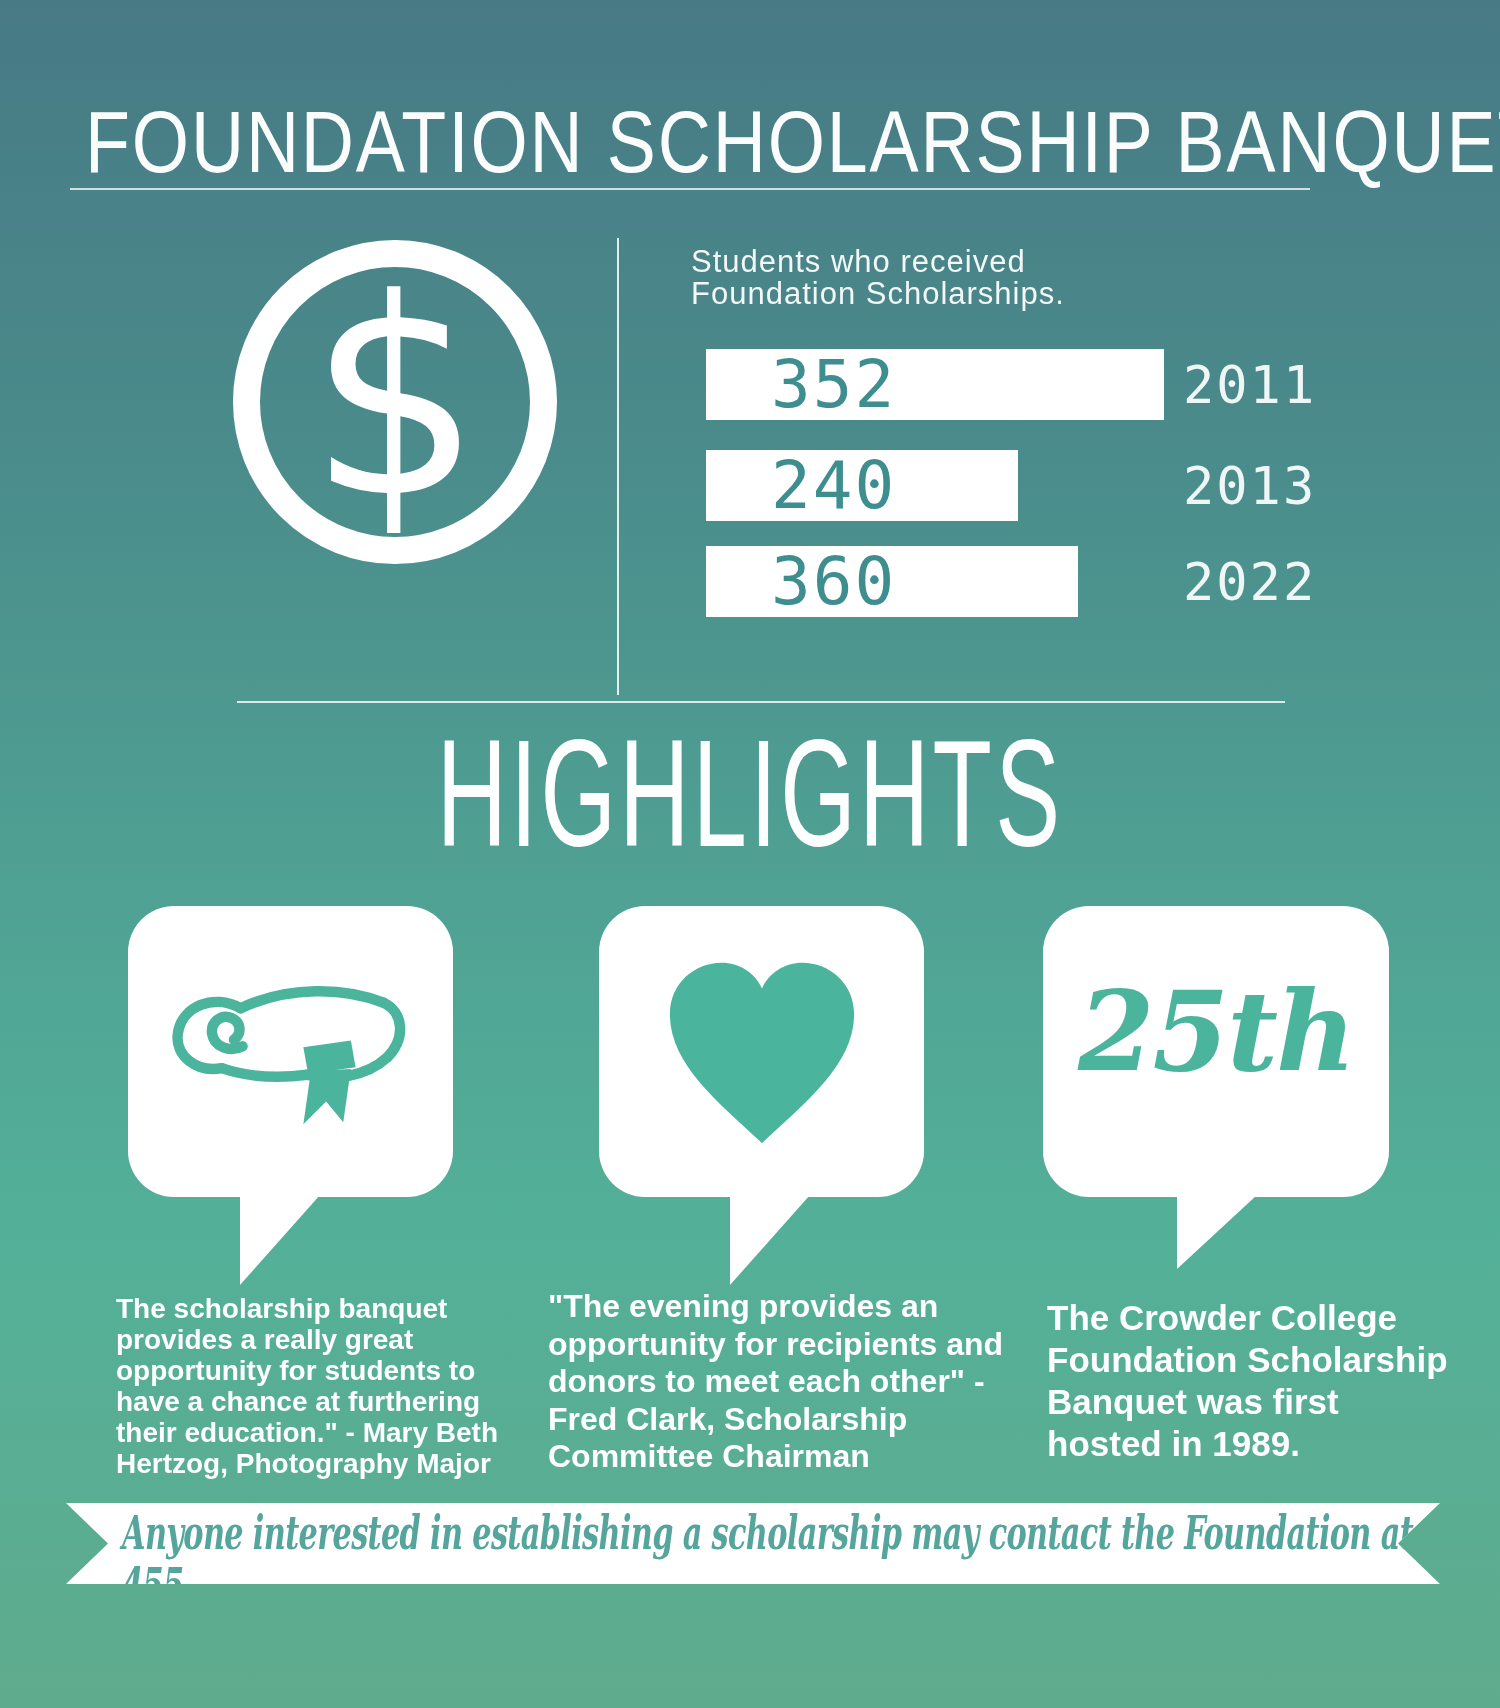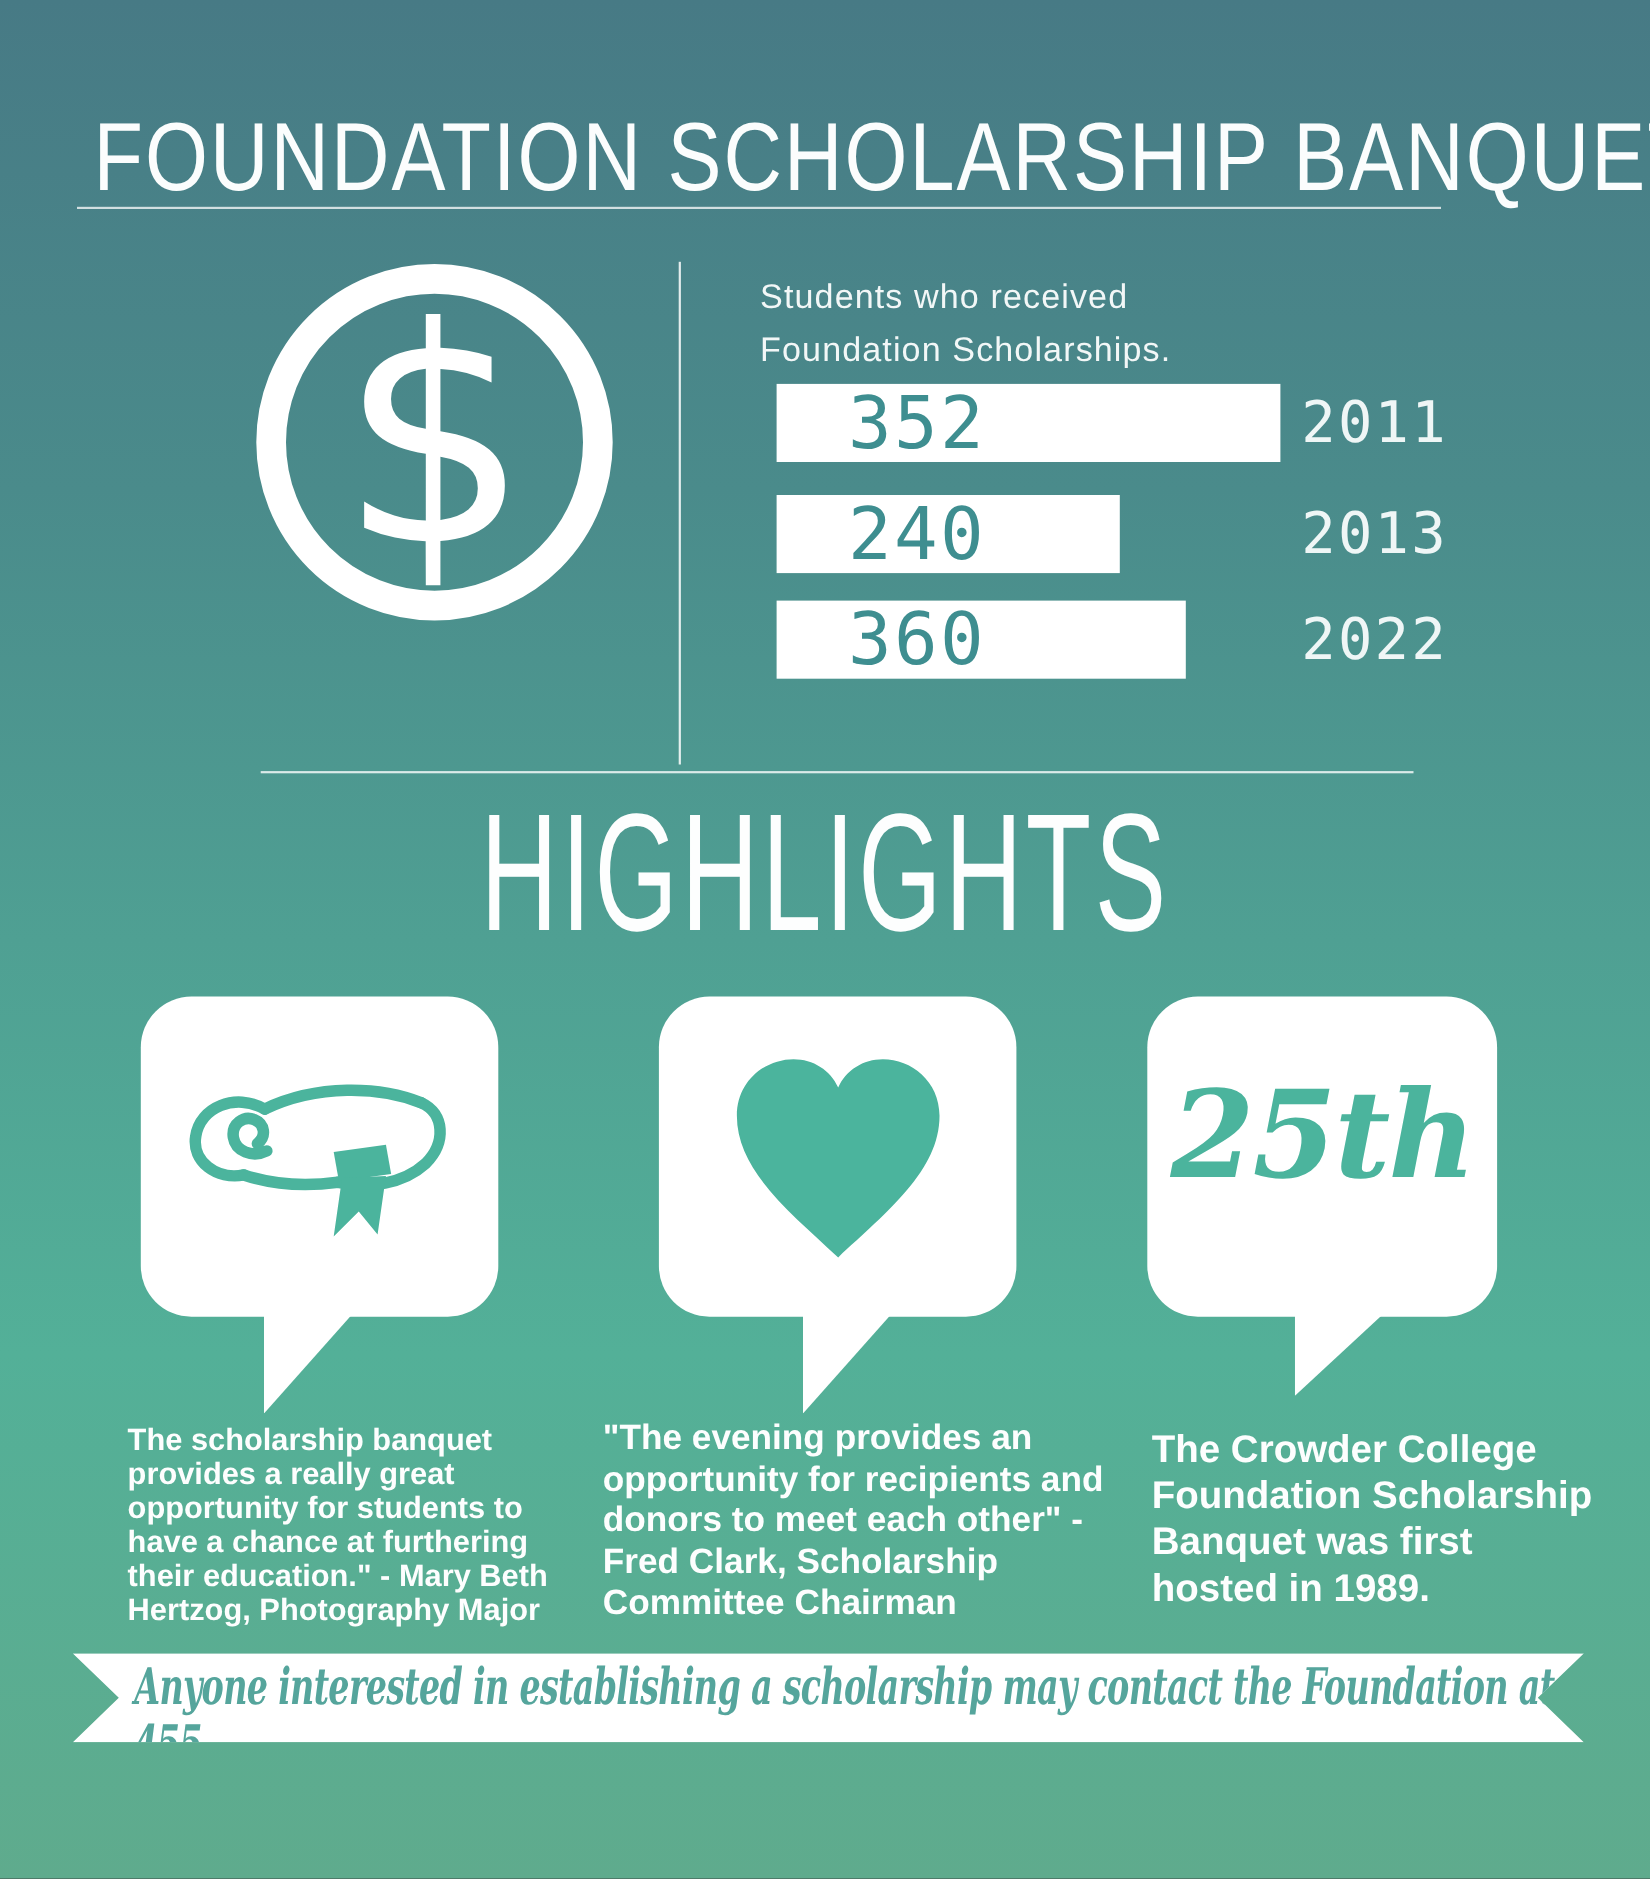--- a/index.html
+++ b/index.html
@@ -24,21 +24,21 @@
   .coin-dollar{font-family:"DejaVu Sans",sans-serif;font-size:272px;line-height:1;color:#fff;margin-top:-6px;}
   .award-caption{
     position:absolute;left:165px;top:586px;width:460px;text-align:center;
     font-size:46px;font-weight:200;color:#fff;line-height:51px;white-space:pre-line;letter-spacing:1px;
   }
   .v-divider{position:absolute;left:617px;top:238px;width:2px;height:457px;background:rgba(255,255,255,0.85);}
 
   
   .chart-title{
     position:absolute;left:691px;top:246px;
-    font-size:31px;font-weight:200;color:#F2F7F7;line-height:48px;white-space:pre-line;letter-spacing:1px;
+    font-size:31px;font-weight:200;color:#F2F7F7;line-height:32px;white-space:pre-line;letter-spacing:1px;
   }
   .chart-rows{position:absolute;left:691px;top:349px;width:809px;height:280px;}
   .bar-row{position:absolute;left:15px;height:71px;width:100%;}
   .bar{position:absolute;left:0;top:0;height:71px;background:#fff;display:flex;align-items:center;padding-left:65px;box-sizing:border-box;}
   .bar-value{font-family:"DejaVu Sans Mono",monospace;font-size:66px;color:#3E8E90;letter-spacing:2px;}
   .bar-year{
     position:absolute;left:477px;top:50%;transform:translateY(-50%);
     font-family:"DejaVu Sans Mono",monospace;font-size:52px;color:#EFF6F6;letter-spacing:2px;
   }
 
@@ -139,21 +139,21 @@
 
   <div class="bubble" style="left:599px;">
     <div class="bubble-icon-wrap">
       <svg width="208" height="200" viewBox="0 0 210 200" aria-hidden="true">
         <path fill="#4BB49D" d="M105 192 C60 150 12 112 12 62 C12 30 38 10 64 10 C82 10 98 20 105 36 C112 20 128 10 146 10 C172 10 198 30 198 62 C198 112 150 150 105 192 Z"></path>
       </svg>
     </div>
     <div class="tail" style="left:131px;"></div>
   </div>
 
-  <div class="bubble" style="left:1043px;width:318px;">
+  <div class="bubble" style="left:1043px;width:346px;">
     <div class="bubble-icon-wrap">
       <div class="badge-25">25th</div>
     </div>
     <div class="tail" style="left:134px;height:74px;"></div>
   </div>
 
   <div class="quote quote-1">The scholarship banquet
 provides a really great
 opportunity for students to
 have a chance at furthering

